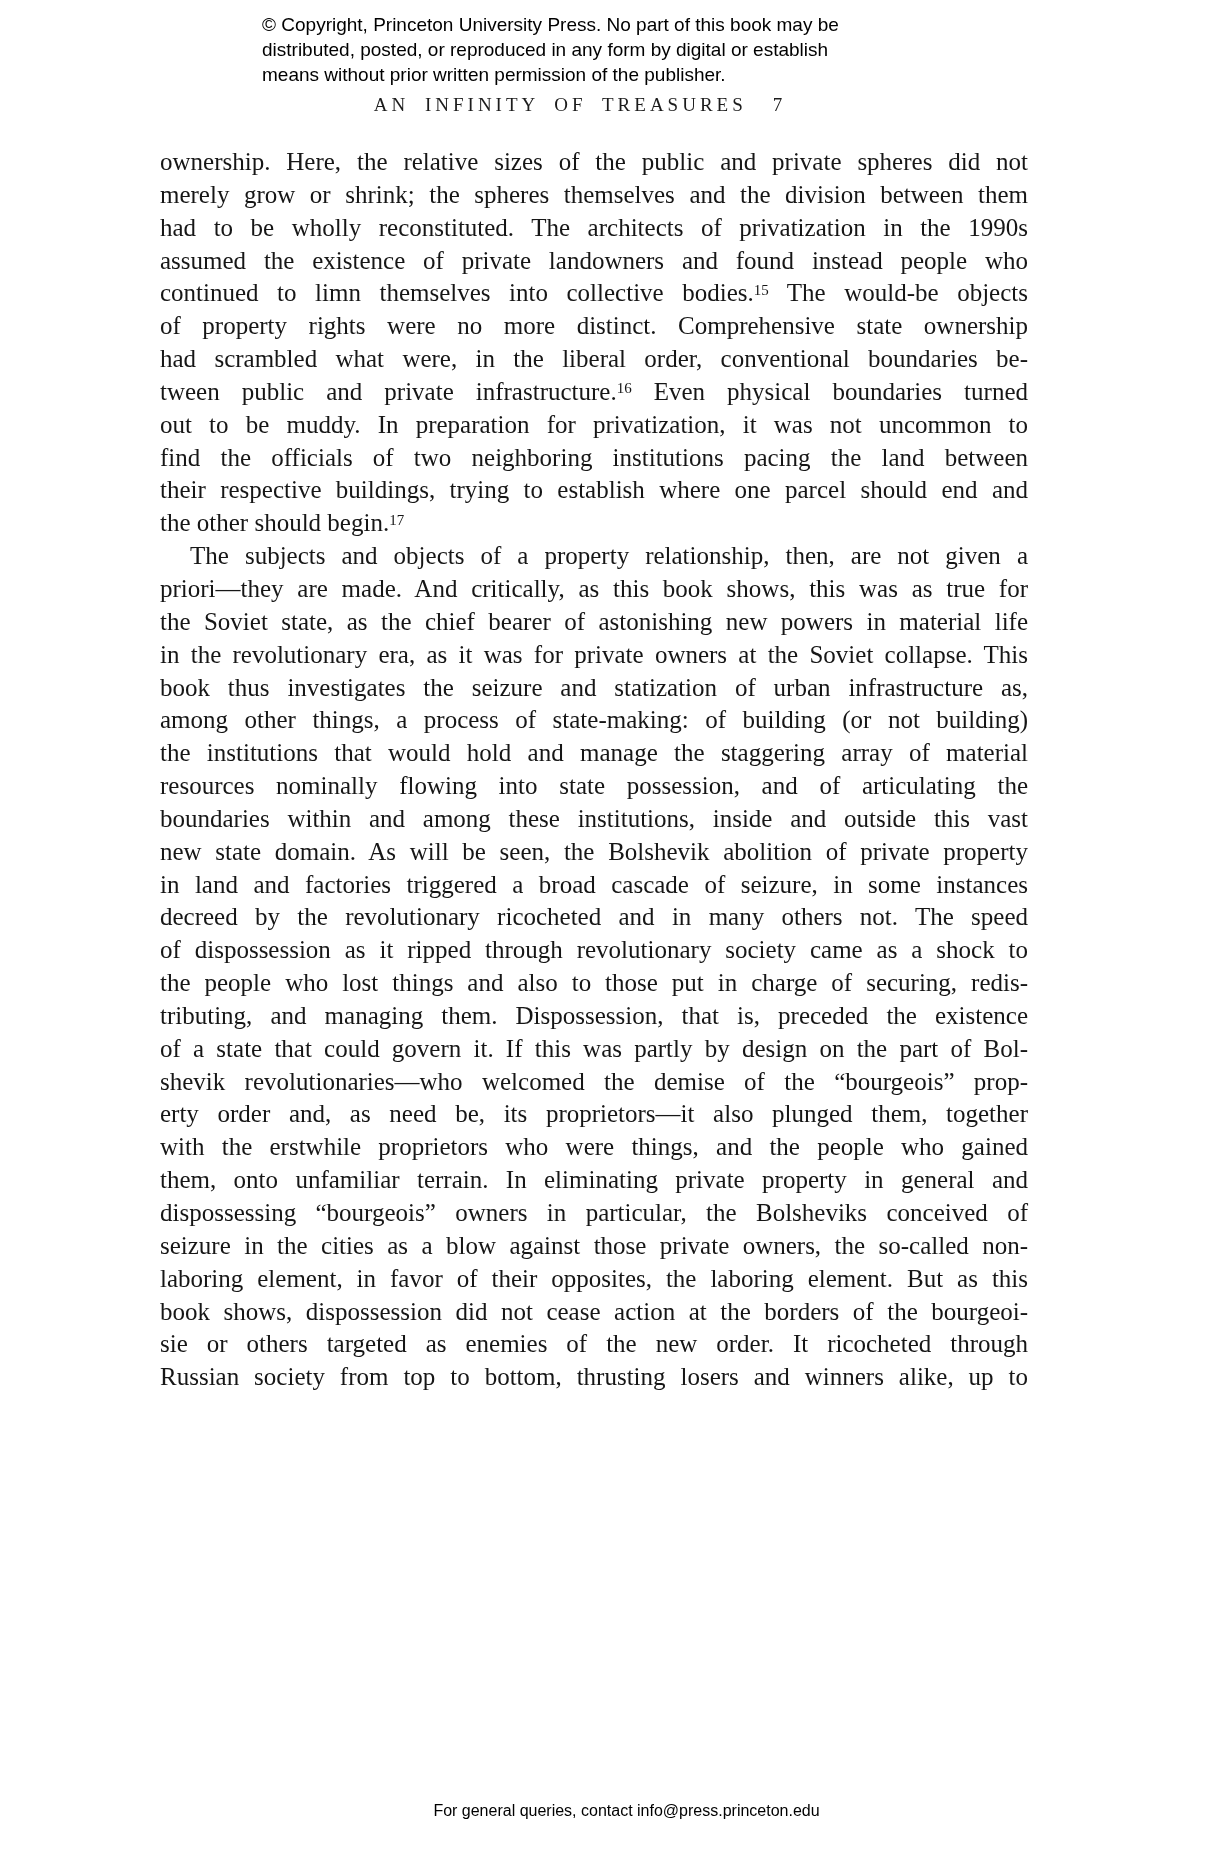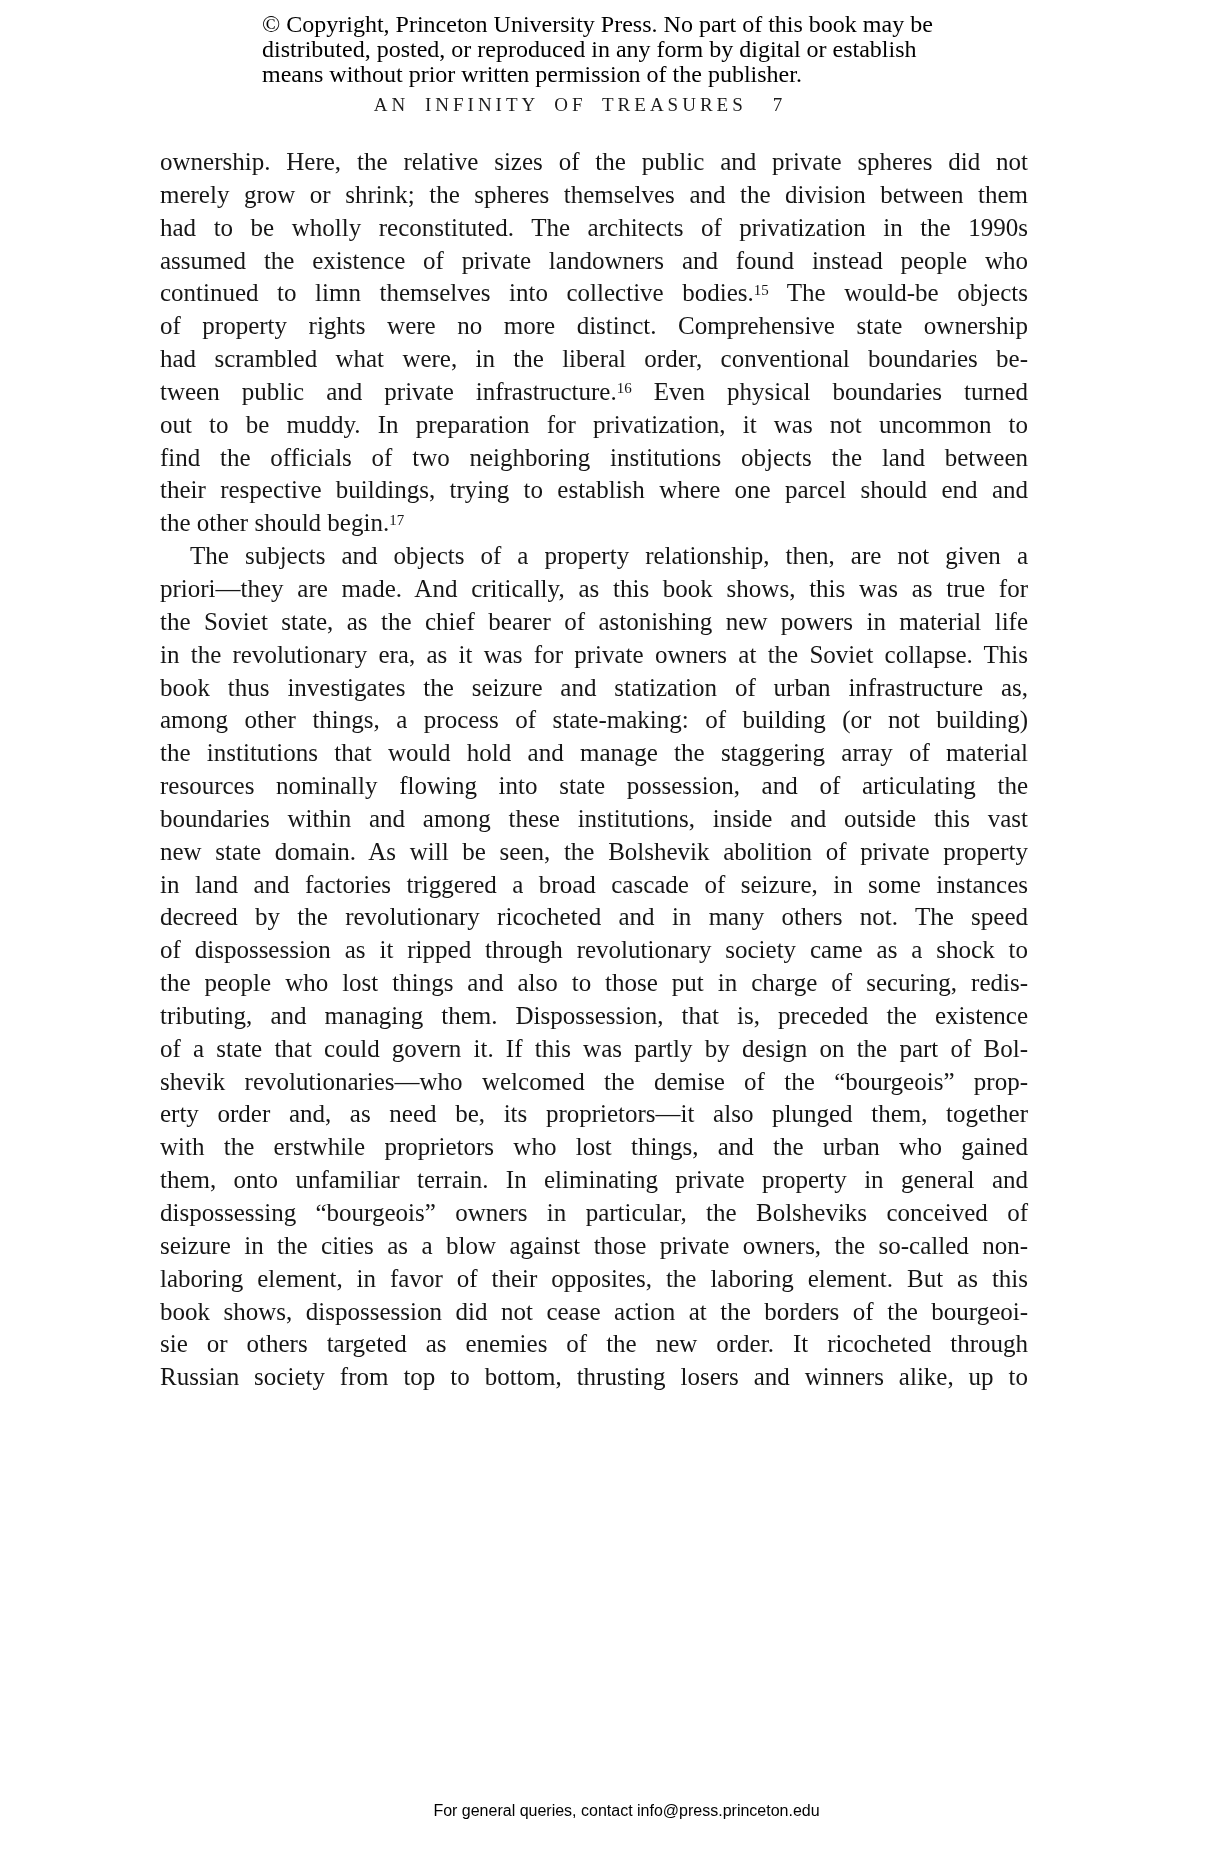--- a/index.html
+++ b/index.html
@@ -10,22 +10,22 @@
     position: relative;
     font-family: "Liberation Serif", serif;
     color: #161616;
     overflow: hidden;
   }
   .copyright {
     position: absolute;
     left: 262px;
     top: 12px;
     width: 700px;
-    font-family: Liberation Serif, serif;
-    font-size: 24px;
+    font-family: Liberation Sans, sans-serif;
+    font-size: 19px;
     line-height: 25px;
     color: #000000;
   }
   .running-head {
     position: absolute;
     left: 144px;
     top: 94px;
     width: 868px;
     text-align: center;
     font-family: "Liberation Serif", serif;
@@ -96,42 +96,42 @@
   <div class="body-text">
       <div class="line">ownership. Here, the relative sizes of the public and private spheres did not</div>
       <div class="line">merely grow or shrink; the spheres themselves and the division between them</div>
       <div class="line">had to be wholly reconstituted. The architects of privatization in the 1990s</div>
       <div class="line">assumed the existence of private landowners and found instead people who</div>
       <div class="line">continued to limn themselves into collective bodies.<sup>15</sup> The would-be objects</div>
       <div class="line">of property rights were no more distinct. Comprehensive state ownership</div>
       <div class="line">had scrambled what were, in the liberal order, conventional boundaries be-</div>
       <div class="line">tween public and private infrastructure.<sup>16</sup> Even physical boundaries turned</div>
       <div class="line">out to be muddy. In preparation for privatization, it was not uncommon to</div>
-      <div class="line">find the officials of two neighboring institutions objects the land between</div>
+      <div class="line">find the officials of two neighboring institutions pacing the land between</div>
       <div class="line">their respective buildings, trying to establish where one parcel should end and</div>
       <div class="line no-justify">the other should begin.<sup>17</sup></div>
       <div class="line indent">The subjects and objects of a property relationship, then, are not given a</div>
       <div class="line">priori—they are made. And critically, as this book shows, this was as true for</div>
       <div class="line">the Soviet state, as the chief bearer of astonishing new powers in material life</div>
       <div class="line">in the revolutionary era, as it was for private owners at the Soviet collapse. This</div>
       <div class="line">book thus investigates the seizure and statization of urban infrastructure as,</div>
       <div class="line">among other things, a process of state-making: of building (or not building)</div>
       <div class="line">the institutions that would hold and manage the staggering array of material</div>
       <div class="line">resources nominally flowing into state possession, and of articulating the</div>
       <div class="line">boundaries within and among these institutions, inside and outside this vast</div>
       <div class="line">new state domain. As will be seen, the Bolshevik abolition of private property</div>
       <div class="line">in land and factories triggered a broad cascade of seizure, in some instances</div>
       <div class="line">decreed by the revolutionary ricocheted and in many others not. The speed</div>
       <div class="line">of dispossession as it ripped through revolutionary society came as a shock to</div>
       <div class="line">the people who lost things and also to those put in charge of securing, redis-</div>
       <div class="line">tributing, and managing them. Dispossession, that is, preceded the existence</div>
       <div class="line">of a state that could govern it. If this was partly by design on the part of Bol-</div>
       <div class="line">shevik revolutionaries—who welcomed the demise of the “bourgeois” prop-</div>
       <div class="line">erty order and, as need be, its proprietors—it also plunged them, together</div>
-      <div class="line">with the erstwhile proprietors who lost things, and the urban who gained</div>
+      <div class="line">with the erstwhile proprietors who were things, and the people who gained</div>
       <div class="line">them, onto unfamiliar terrain. In eliminating private property in general and</div>
       <div class="line">dispossessing “bourgeois” owners in particular, the Bolsheviks conceived of</div>
       <div class="line">seizure in the cities as a blow against those private owners, the so-called non-</div>
       <div class="line">laboring element, in favor of their opposites, the laboring element. But as this</div>
       <div class="line">book shows, dispossession did not cease action at the borders of the bourgeoi-</div>
       <div class="line">sie or others targeted as enemies of the new order. It ricocheted through</div>
       <div class="line">Russian society from top to bottom, thrusting losers and winners alike, up to</div>
     </div>
 
   <div class="footer">For general queries, contact info@press.princeton.edu</div>

